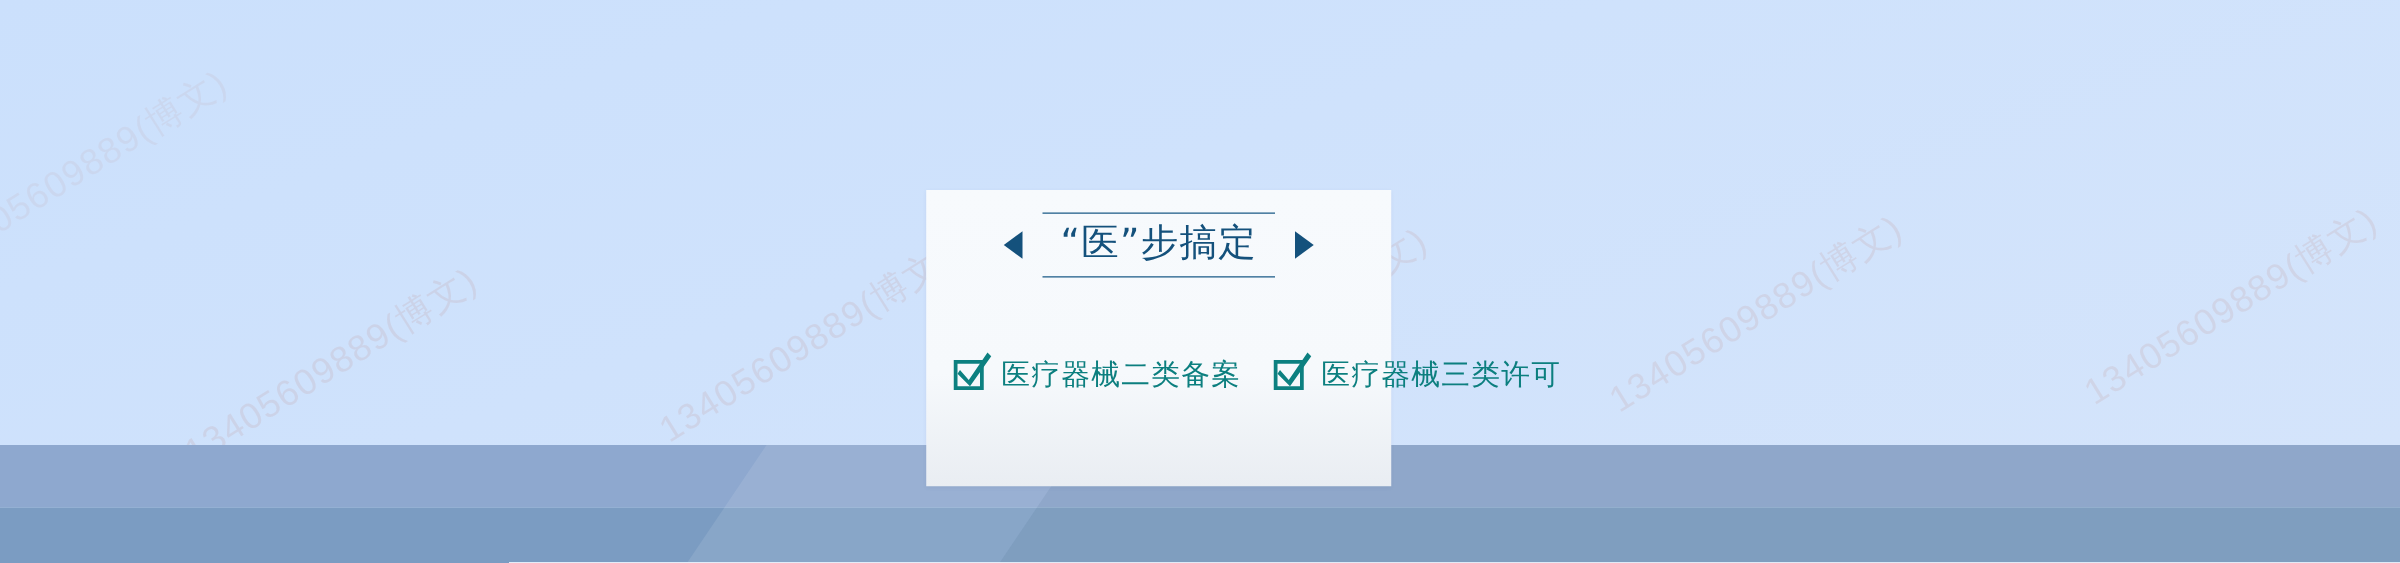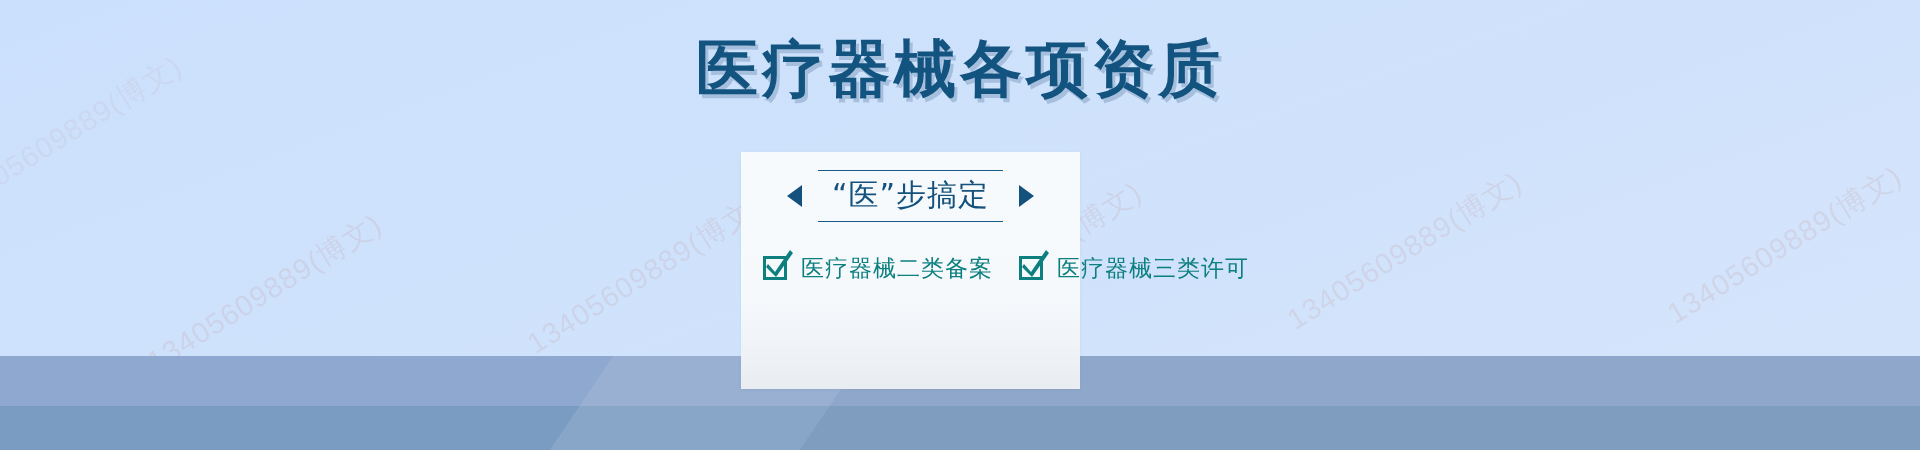--- a/index.html
+++ b/index.html
@@ -110,21 +110,21 @@
     color: #13537f;
     text-shadow: 3px 4px 0 rgba(70,110,150,0.30);
     line-height: 1.05;
   }
 
   
   .card {
     position: absolute;
     left: 741px;
     top: 152px;
-    width: 339px;
+    width: 372px;
     height: 237px;
     background: linear-gradient(180deg, #f7fafd 0%, #f6f9fc 62%, #e9edf2 100%);
     box-shadow: 0 1px 3px rgba(60,90,130,0.08);
   }
 
   .card-head {
     position: relative;
     display: flex;
     align-items: center;
     justify-content: center;
@@ -168,20 +168,21 @@
   .checklist {
     position: absolute;
     left: 22px;
     top: 104px;
     width: 380px;
   }
   .check-row {
     display: flex;
     align-items: flex-start;
     margin-bottom: 18px;
+    margin-top: 32px;
   }
   .check-item {
     display: flex;
     align-items: center;
     gap: 14px;
     white-space: nowrap;
   }
   .check-item + .check-item { margin-left: 26px; align-items: flex-end; }
 
   .cb {
@@ -226,23 +227,20 @@
     <div class="wm wm-6">13405609889(博文)</div>
   </div>
 
   <div class="ground">
     <div class="band-a"></div>
     <div class="band-b"></div>
     <div class="diag"></div>
     <div class="diag-2"></div>
   </div>
 
-  <div class="title-wrap">
-    <div class="title">医疗器械各项资质</div>
-  </div>
 
   <div class="card">
 
     <div class="card-head">
       <span class="arrow arrow-left"></span>
       <span class="head-center">
         <span class="head-text">“医”步搞定</span>
       </span>
       <span class="arrow arrow-right"></span>
     </div>

